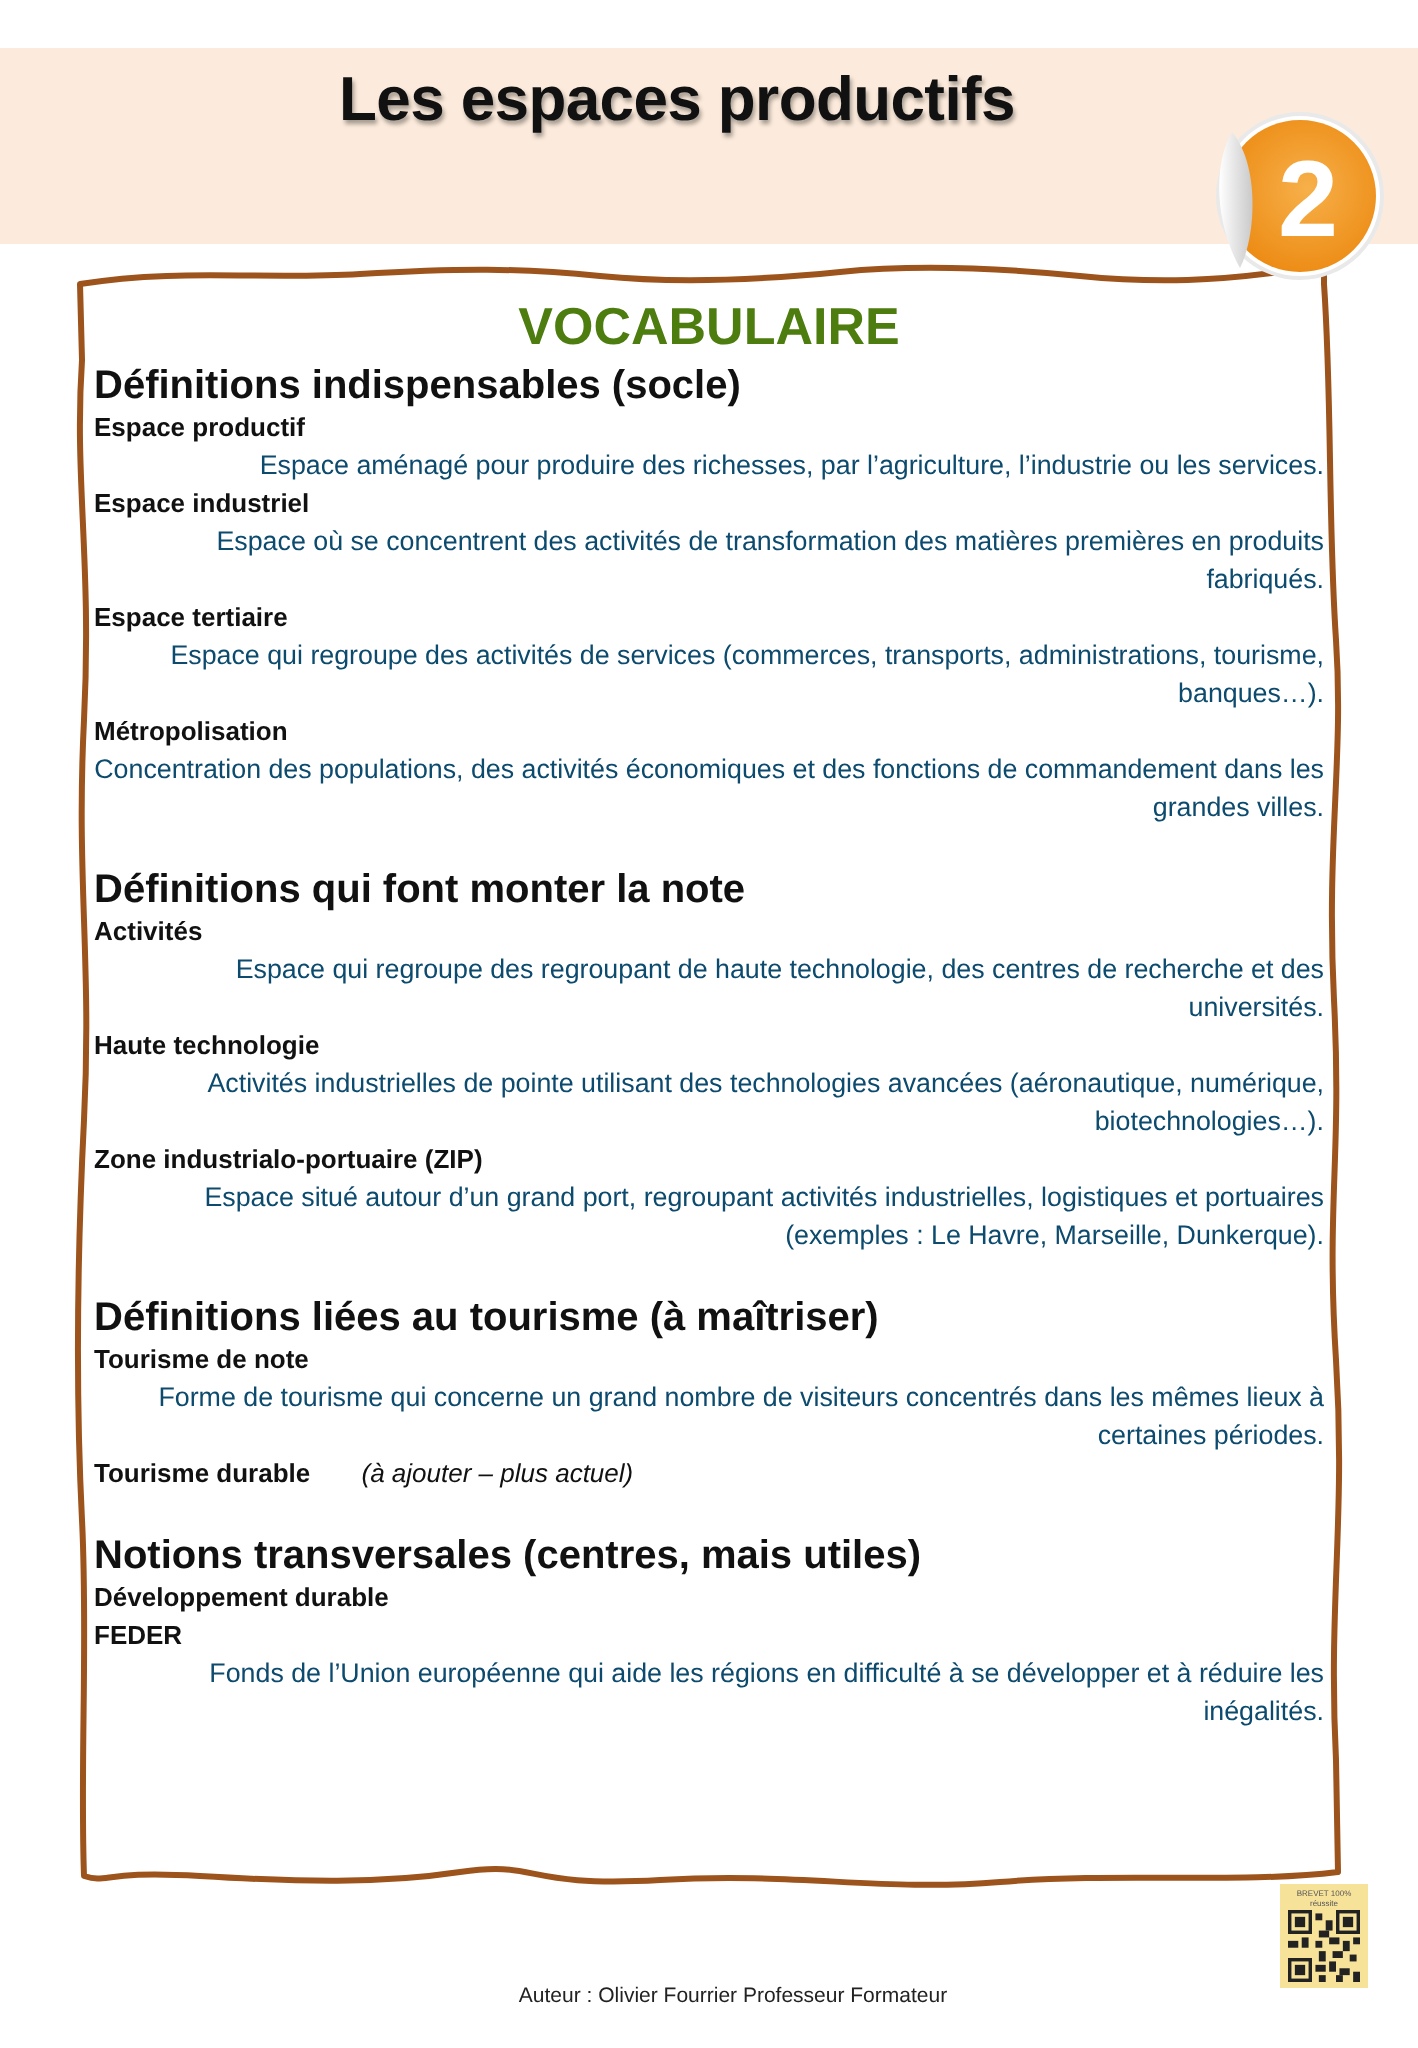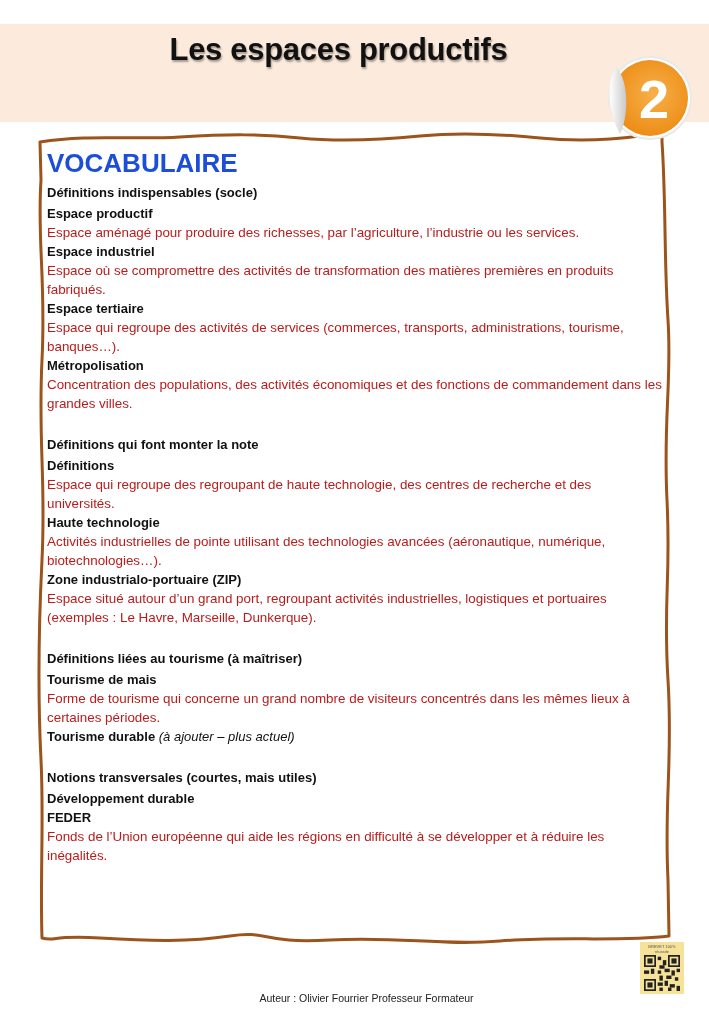--- a/index.html
+++ b/index.html
@@ -24,33 +24,33 @@
       position: absolute; left: 598px; top: 48px; width: 96px; height: 100px;
     }
     .frame {
       position: absolute; left: 0; top: 0; width: 709px; height: 1024px; pointer-events: none;
     }
     .content {
       position: absolute; left: 47px; top: 146px; width: 615px;
       font-family: "Liberation Sans", sans-serif;
     }
     .vocab-title {
-      text-align: left; font-weight: bold; font-size: 26px; line-height: 34px;
-      margin: 0 0 2px 0; color: #1d4ed8;
+      text-align: center; font-weight: bold; font-size: 26px; line-height: 34px;
+      margin: 0 0 2px 0; color: #4d7c0f;
     }
     .section { margin-bottom: 21px; }
     .section-title {
-      font-weight: bold; font-size: 13px; line-height: 22px; color: #111;
+      font-weight: bold; font-size: 20px; line-height: 22px; color: #111;
     }
     .term {
       font-weight: bold; font-size: 13px; line-height: 19px; color: #111;
     }
-    .term .note { font-weight: normal; font-style: italic; }
+    .term .note { font-weight: normal; font-style: italic; margin-left: 22px; }
     .def {
-      font-size: 13.4px; line-height: 19px; color: #b91c1c;
+      font-size: 13.4px; line-height: 19px; color: #0c4a6e; text-align: right;
     }
     .footer {
       position: absolute; left: 12px; top: 992px; width: 709px; text-align: center;
       font-size: 10.5px; color: #222;
     }
     .qr {
       position: absolute; left: 640px; top: 942px; width: 44px; height: 52px;
       background: #f7e29a; box-sizing: border-box; padding: 2px 3px;
     }
     .qr-label {
@@ -91,49 +91,49 @@
 </svg>
 
 <div class="content">
   <div class="vocab-title">VOCABULAIRE</div>
 
   <div class="section">
     <div class="section-title">Définitions indispensables (socle)</div>
     <div class="term">Espace productif</div>
     <div class="def">Espace aménagé pour produire des richesses, par l’agriculture, l’industrie ou les services.</div>
     <div class="term">Espace industriel</div>
-    <div class="def">Espace où se compromettre des activités de transformation des matières premières en produits fabriqués.</div>
+    <div class="def">Espace où se concentrent des activités de transformation des matières premières en produits fabriqués.</div>
     <div class="term">Espace tertiaire</div>
     <div class="def">Espace qui regroupe des activités de services (commerces, transports, administrations, tourisme, banques…).</div>
     <div class="term">Métropolisation</div>
     <div class="def">Concentration des populations, des activités économiques et des fonctions de commandement dans les grandes villes.</div>
   </div>
 
   <div class="section">
     <div class="section-title">Définitions qui font monter la note</div>
-    <div class="term">Définitions</div>
+    <div class="term">Activités</div>
     <div class="def">Espace qui regroupe des regroupant de haute technologie, des centres de recherche et des universités.</div>
     <div class="term">Haute technologie</div>
     <div class="def">Activités industrielles de pointe utilisant des technologies avancées (aéronautique, numérique, biotechnologies…).</div>
     <div class="term">Zone industrialo-portuaire (ZIP)</div>
     <div class="def">Espace situé autour d’un grand port, regroupant activités industrielles, logistiques et portuaires (exemples : Le Havre, Marseille, Dunkerque).</div>
   </div>
 
   <div class="section">
     <div class="section-title">Définitions liées au tourisme (à maîtriser)</div>
-    <div class="term">Tourisme de mais</div>
+    <div class="term">Tourisme de note</div>
     <div class="def">Forme de tourisme qui concerne un grand nombre de visiteurs concentrés dans les mêmes lieux à certaines périodes.</div>
     <div class="term">
       <span>Tourisme durable</span>
       <span class="note">(à ajouter – plus actuel)</span>
     </div>
   </div>
 
   <div class="section">
-    <div class="section-title">Notions transversales (courtes, mais utiles)</div>
+    <div class="section-title">Notions transversales (centres, mais utiles)</div>
     <div class="term">Développement durable</div>
     <div class="term">FEDER</div>
     <div class="def">Fonds de l’Union européenne qui aide les régions en difficulté à se développer et à réduire les inégalités.</div>
   </div>
 </div>
 
 <div class="qr">
   <div class="qr-label">BREVET 100% réussite</div>
   <svg class="qr-code" width="36" height="36" viewBox="0 0 21 21">
     <rect x="0" y="0" width="7" height="7" fill="#222"></rect>

